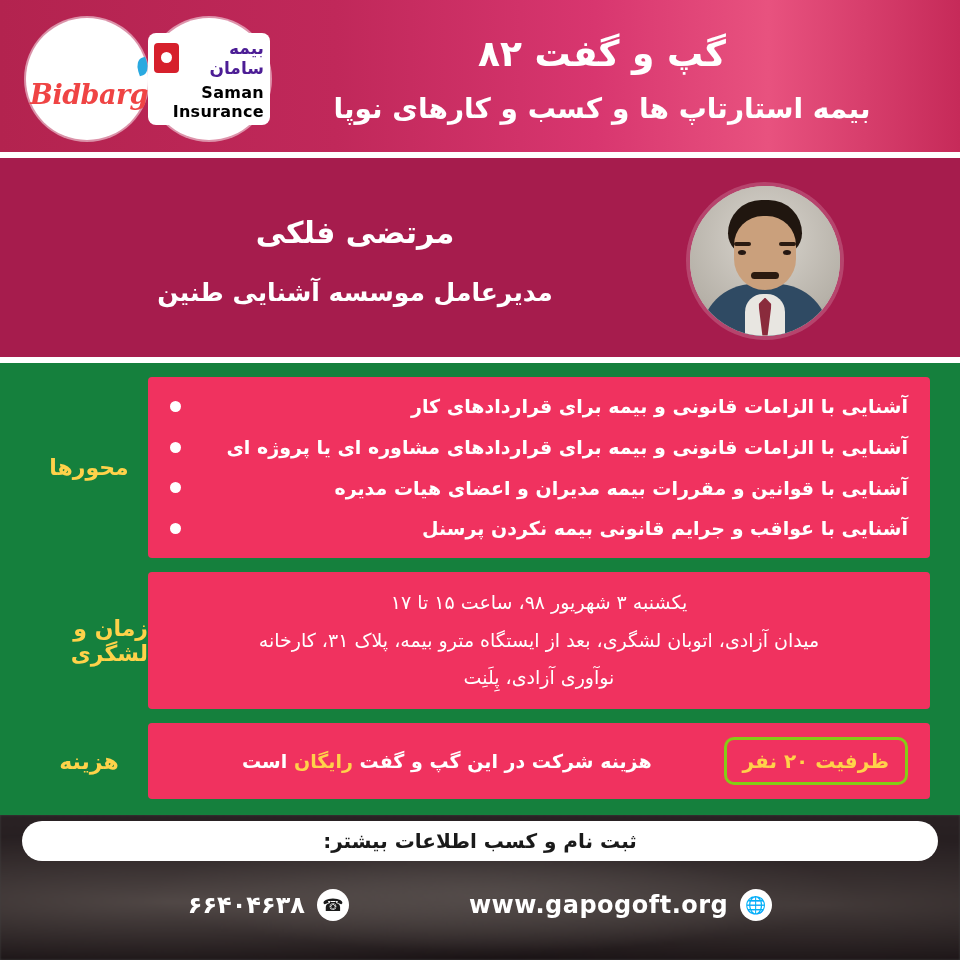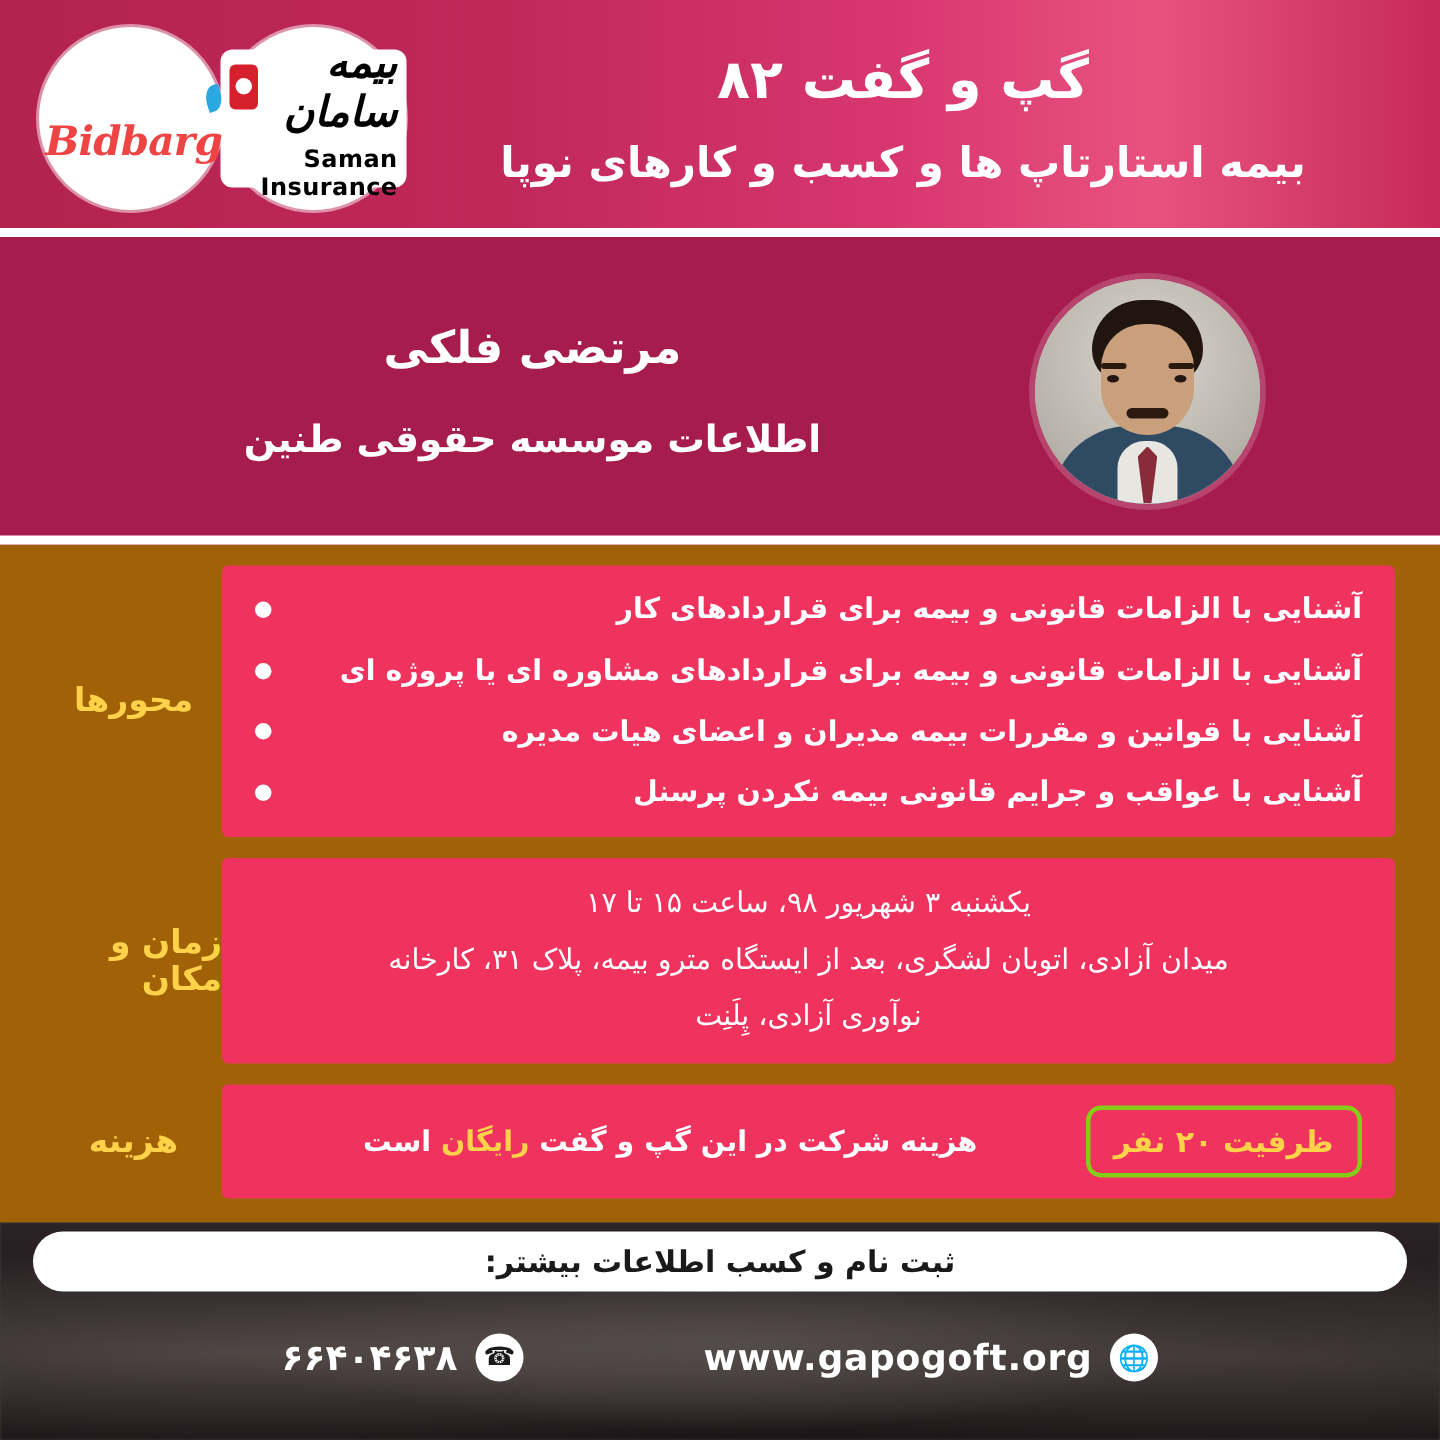--- a/index.html
+++ b/index.html
@@ -46,21 +46,21 @@
     display:inline-block;width:11px;height:17px;background:#2aa9e0;
     border-radius:70% 0 70% 0;transform:rotate(-18deg);
     margin-left:1px;vertical-align:-2px;
   }
   .saman{
     width:155px;height:92px;background:#fff;border-radius:8px;
     display:flex;flex-direction:column;align-items:center;justify-content:center;
     padding:2px 6px;box-sizing:border-box;
   }
   .saman-row{display:flex;align-items:center;gap:6px;}
-  .saman-fa{font-size:28px;font-weight:bold;color:#000000;font-style:italic;}
+  .saman-fa{font-size:17px;font-weight:bold;color:#4c1d95;}
   .saman-mark{
     width:30px;height:30px;background:#d6202c;border-radius:4px;
     display:flex;align-items:center;justify-content:center;
   }
   .saman-mark i{display:block;width:11px;height:11px;background:#fff;border-radius:50%;}
   .saman-en{font-size:16px;font-weight:bold;color:#000000;letter-spacing:.3px;margin-top:5px;}
   .header-titles{
     flex:1;text-align:center;color:#fff;padding:0 10px;
   }
   .ht-line1{font-size:36px;font-weight:bold;margin-bottom:18px;}
@@ -90,21 +90,21 @@
   .av-brow-l{left:44px;} .av-brow-r{left:89px;}
   .av-eye-l,.av-eye-r{position:absolute;top:64px;width:8px;height:5px;background:#241712;border-radius:50%;}
   .av-eye-l{left:48px;} .av-eye-r{left:93px;}
   .av-must{position:absolute;left:50%;top:86px;transform:translateX(-50%);width:28px;height:7px;background:#2a1a10;border-radius:4px;}
   .av-body{position:absolute;left:50%;bottom:0;transform:translateX(-50%);width:128px;height:52px;background:#2f4a63;border-radius:56px 56px 0 0;}
   .av-shirt{position:absolute;left:50%;bottom:0;transform:translateX(-50%);width:40px;height:42px;background:#e8e6e1;border-radius:18px 18px 0 0;}
   .av-tie{position:absolute;left:50%;bottom:0;transform:translateX(-50%);width:13px;height:38px;background:#8a2b3c;clip-path:polygon(50% 0,100% 18%,70% 100%,30% 100%,0 18%);}
 
   
   .info{
-    background:#a16207;padding:14px 30px 8px 30px;box-sizing:border-box;
+    background:#15803d;padding:14px 30px 8px 30px;box-sizing:border-box;
   }
   .row{display:flex;align-items:stretch;margin-bottom:14px;}
   .row-label{
     width:118px;flex:0 0 118px;
     display:flex;align-items:center;justify-content:center;
     color:#ffd24a;font-size:22px;font-weight:bold;
   }
   .row-body{
     flex:1;background:#f0325f;border-radius:4px;
     padding:18px 22px;box-sizing:border-box;color:#fff;
@@ -206,21 +206,21 @@
       <div class="av-hair"></div>
       <div class="av-face"></div>
       <div class="av-brow-l"></div>
         <div class="av-brow-r"></div>
       <div class="av-eye-l"></div>
         <div class="av-eye-r"></div>
       <div class="av-must"></div>
     </div>
     <div class="speaker-text">
       <div class="sp-name">مرتضی فلکی</div>
-      <div class="sp-role">اطلاعات موسسه حقوقی طنین</div>
+      <div class="sp-role">مدیرعامل موسسه آشنایی طنین</div>
     </div>
   </div>
 
   <div class="info">
 
     <div class="row">
       <div class="row-body">
         <ul class="bullets">
           <li>
             <span class="btxt">آشنایی با الزامات قانونی و بیمه برای قراردادهای کار</span>
@@ -244,21 +244,21 @@
     </div>
 
     <div class="row">
       <div class="row-body">
         <div class="when-lines">
           <p>یکشنبه ۳ شهریور ۹۸، ساعت ۱۵ تا ۱۷</p>
           <p>میدان آزادی، اتوبان لشگری، بعد از ایستگاه مترو بیمه، پلاک ۳۱، کارخانه</p>
           <p>نوآوری آزادی، پِلَنِت</p>
         </div>
       </div>
-      <div class="row-label">زمان و مکان</div>
+      <div class="row-label">زمان و لشگری</div>
     </div>
 
     <div class="row row-cost">
       <div class="row-body">
         <div class="capacity">ظرفیت ۲۰ نفر</div>
         <div class="cost-text"><span>هزینه شرکت در این گپ و گفت </span><span class="free">رایگان</span><span> است</span></div>
       </div>
       <div class="row-label">هزینه</div>
     </div>
 

